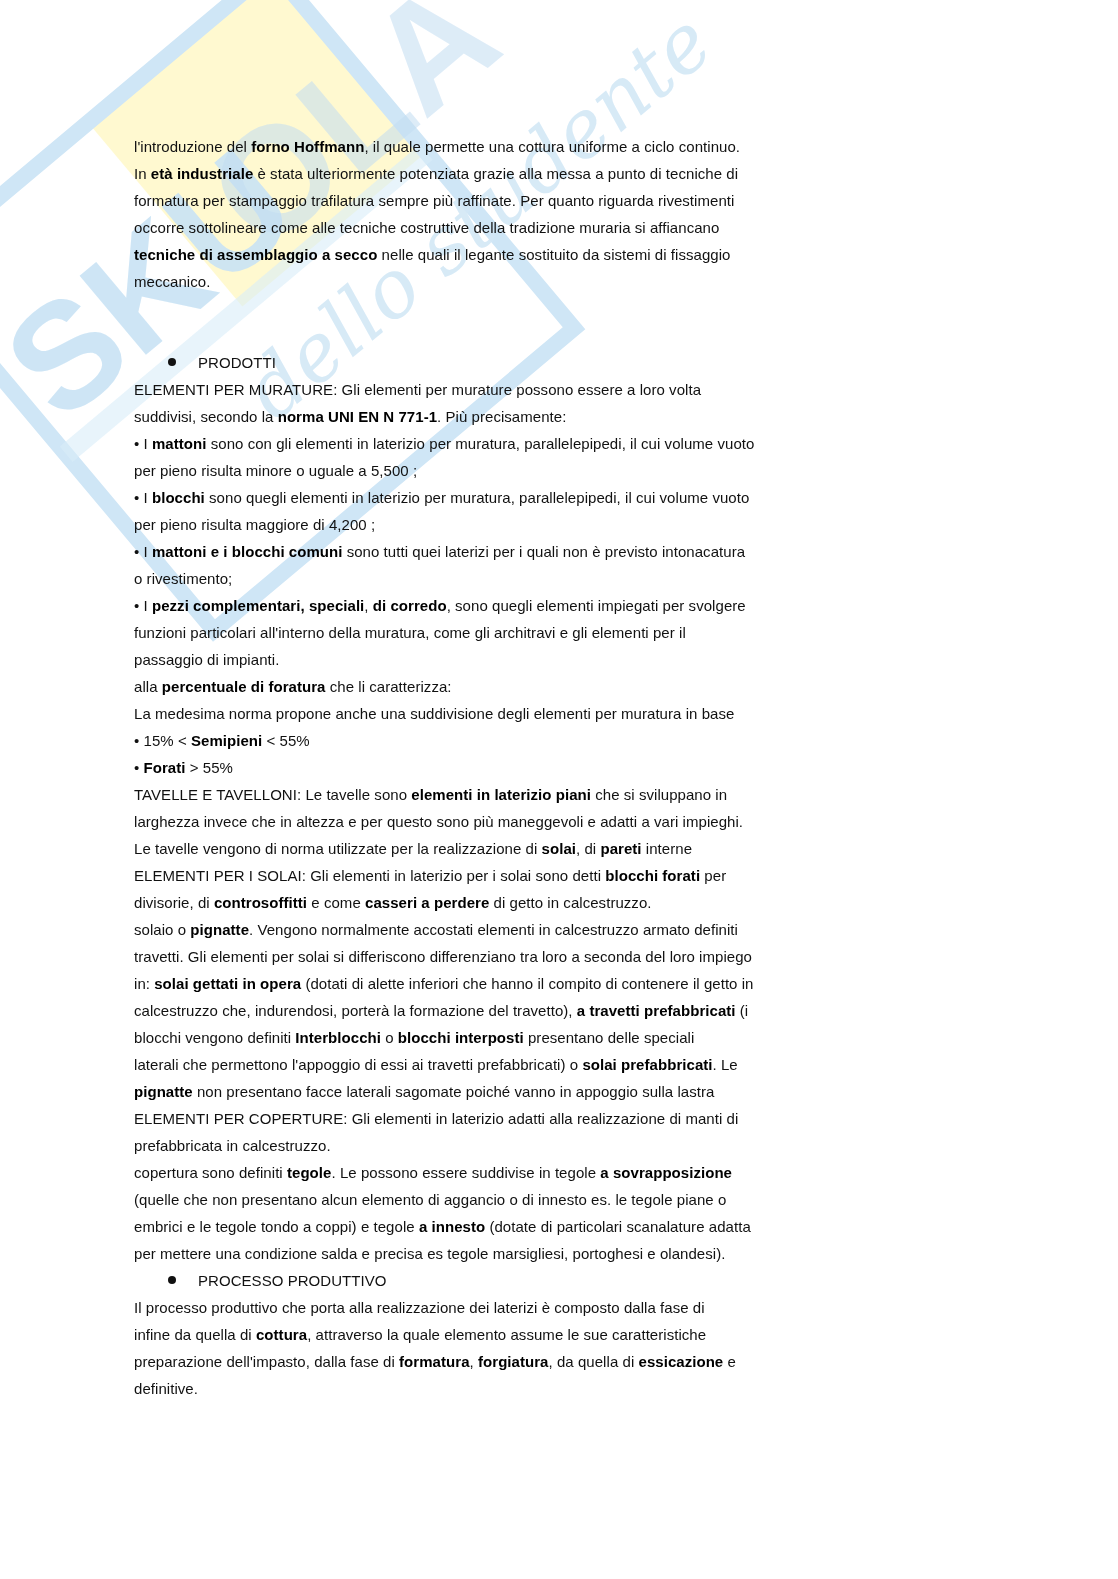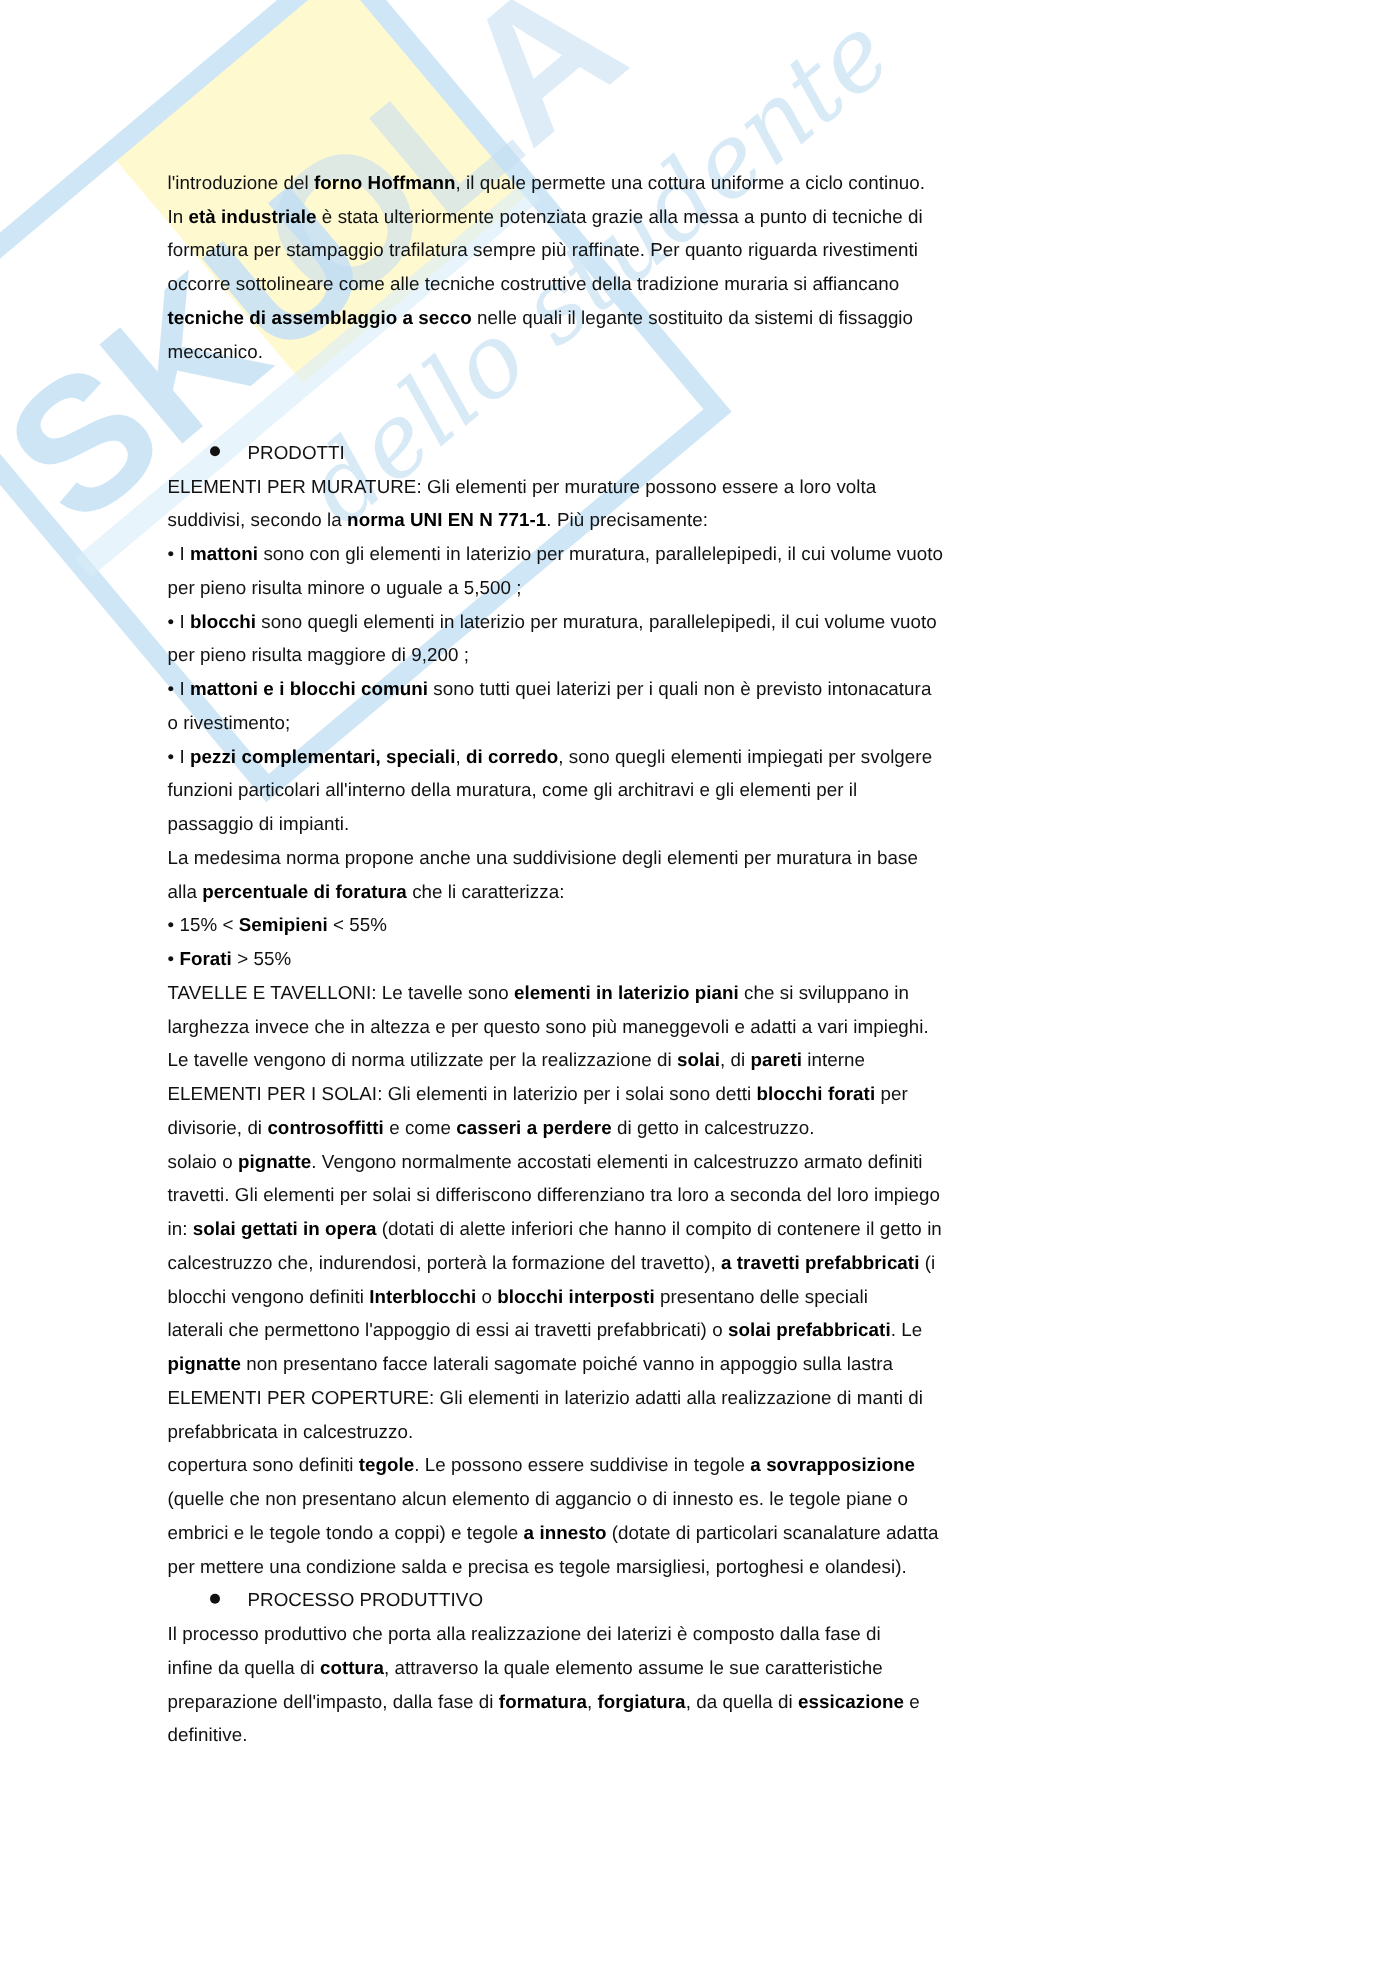--- a/index.html
+++ b/index.html
@@ -45,28 +45,28 @@
         <p><span>meccanico.</span></p>
       </div>
     <div class="gap"></div>
     <p><span class="hdot"></span><span>PRODOTTI</span></p>
     <div id="prodotti">
         <p><span>ELEMENTI PER MURATURE: Gli elementi per murature possono essere a loro volta</span></p>
         <p><span>suddivisi, secondo la </span><b>norma UNI EN N 771-1</b><span>. Più precisamente:</span></p>
         <p><span>• I </span><b>mattoni</b><span> sono con gli elementi in laterizio per muratura, parallelepipedi, il cui volume vuoto</span></p>
         <p><span>per pieno risulta minore o uguale a 5,500 ;</span></p>
         <p><span>• I </span><b>blocchi</b><span> sono quegli elementi in laterizio per muratura, parallelepipedi, il cui volume vuoto</span></p>
-        <p><span>per pieno risulta maggiore di 9,200 ;</span></p>
+        <p><span>per pieno risulta maggiore di 4,200 ;</span></p>
         <p><span>• I </span><b>mattoni e i blocchi comuni</b><span> sono tutti quei laterizi per i quali non è previsto intonacatura</span></p>
         <p><span>o rivestimento;</span></p>
         <p><span>• I </span><b>pezzi complementari, speciali</b><span>, </span><b>di corredo</b><span>, sono quegli elementi impiegati per svolgere</span></p>
         <p><span>funzioni particolari all'interno della muratura, come gli architravi e gli elementi per il</span></p>
         <p><span>passaggio di impianti.</span></p>
+        <p><span>alla </span><b>percentuale di foratura</b><span> che li caratterizza:</span></p>
         <p><span>La medesima norma propone anche una suddivisione degli elementi per muratura in base</span></p>
-        <p><span>alla </span><b>percentuale di foratura</b><span> che li caratterizza:</span></p>
         <p><span>• 15% &lt; </span><b>Semipieni</b><span> &lt; 55%</span></p>
         <p><span>• </span><b>Forati</b><span> &gt; 55%</span></p>
         <p><span>TAVELLE E TAVELLONI: Le tavelle sono </span><b>elementi in laterizio piani</b><span> che si sviluppano in</span></p>
         <p><span>larghezza invece che in altezza e per questo sono più maneggevoli e adatti a vari impieghi.</span></p>
         <p><span>Le tavelle vengono di norma utilizzate per la realizzazione di </span><b>solai</b><span>, di </span><b>pareti</b><span> interne</span></p>
         <p><span>ELEMENTI PER I SOLAI: Gli elementi in laterizio per i solai sono detti </span><b>blocchi forati</b><span> per</span></p>
         <p><span>divisorie, di </span><b>controsoffitti</b><span> e come </span><b>casseri a perdere</b><span> di getto in calcestruzzo.</span></p>
         <p><span>solaio o </span><b>pignatte</b><span>. Vengono normalmente accostati elementi in calcestruzzo armato definiti</span></p>
         <p><span>travetti. Gli elementi per solai si differiscono differenziano tra loro a seconda del loro impiego</span></p>
         <p><span>in: </span><b>solai gettati in opera</b><span> (dotati di alette inferiori che hanno il compito di contenere il getto in</span></p>

